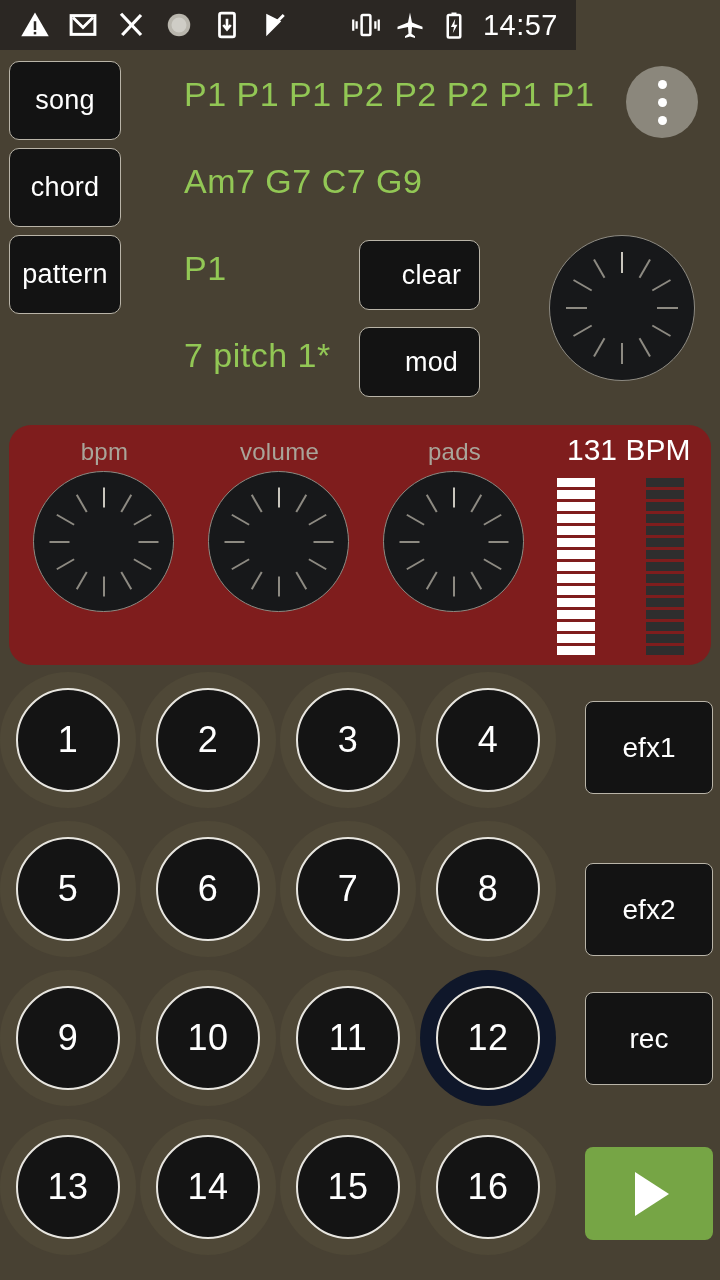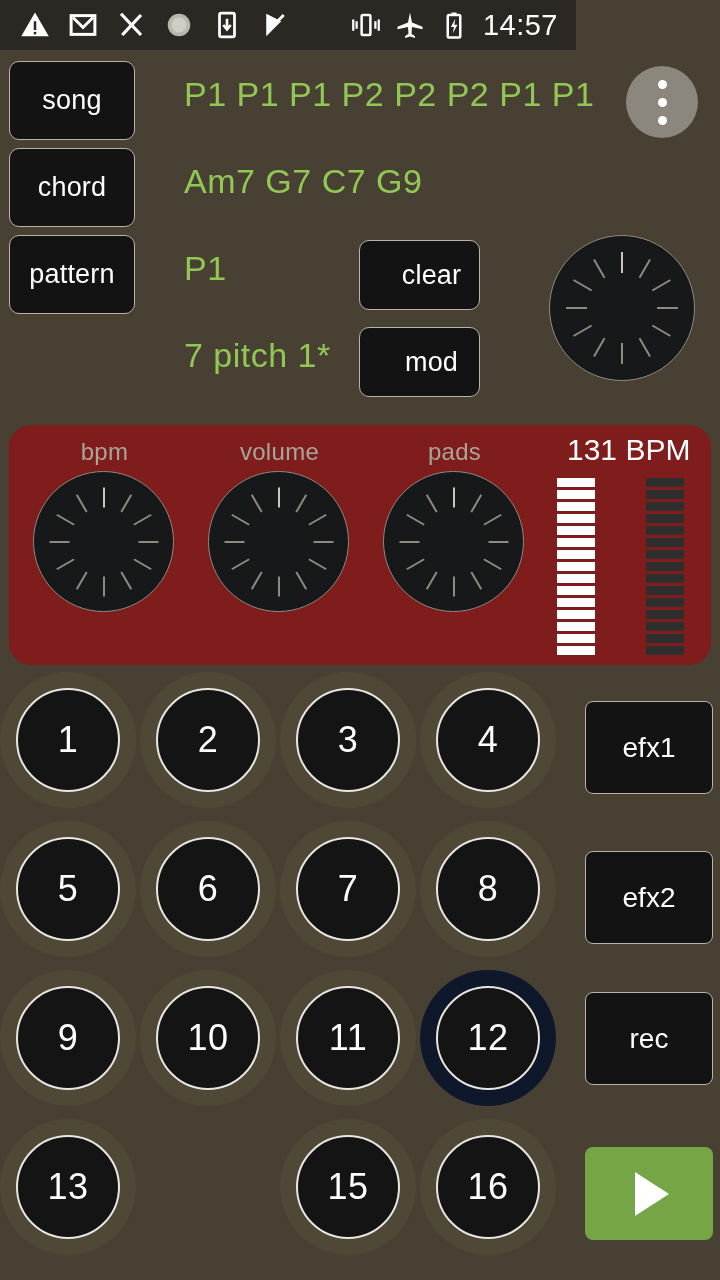--- a/index.html
+++ b/index.html
@@ -26,21 +26,21 @@
 
   
   .toparea { position:absolute; left:0; top:50px; width:720px; height:372px; }
 
   .sqbtn {
     position:absolute; background:#131313;
     border:1px solid #b9b4a8; border-radius:10px;
     color:#ffffff; display:flex; align-items:center; justify-content:center;
     font-size:27px; letter-spacing:0.2px;
   }
-  .leftbtn { left:9px; width:126px; height:79px; }
+  .leftbtn { left:9px; width:112px; height:79px; }
   #b-song    { top:11px; }
   #b-chord   { top:98px; }
   #b-pattern { top:185px; }
   #b-sound   { top:272px; }
 
   .midbtn { left:359px; width:121px; height:70px;padding-left:24px; }
   #b-clear { top:190px; }
   #b-mod   { top:277px; }
 
   .greentext {
@@ -117,21 +117,21 @@
 
   
   .rightcol { position:absolute; left:585px; top:672px; width:135px; height:608px; }
   .rbtn {
     position:absolute; left:0; width:128px; height:93px;
     background:#131313; border:1px solid #b9b4a8; border-radius:8px;
     color:#ffffff; display:flex; align-items:center; justify-content:center;
     font-size:28px; cursor:pointer;
   }
   #r-efx1 { top:29px; }
-  #r-efx2 { top:179px; }
+  #r-efx2 { top:191px; }
   #r-rec  { top:320px; }
   #r-play {
     top:475px; background:#76a545; border:none;
   }
   #r-play .tri {
     width:0; height:0; border-left:34px solid #ffffff;
     border-top:22px solid transparent; border-bottom:22px solid transparent;
     margin-left:6px;
   }
 </style>
@@ -347,20 +347,23 @@
       </div>
       <div class="pad" style="left: 280px; top: 298px;">
         <div class="inner">11</div>
       </div>
       <div class="pad active" style="left: 420px; top: 298px;">
         <div class="inner">12</div>
       </div>
       <div class="pad" style="left: 0px; top: 447px;">
         <div class="inner">13</div>
       </div>
+      <div class="pad" style="left: 140px; top: 447px;">
+        <div class="inner">14</div>
+      </div>
       <div class="pad" style="left: 280px; top: 447px;">
         <div class="inner">15</div>
       </div>
       <div class="pad" style="left: 420px; top: 447px;">
         <div class="inner">16</div>
       </div>
     </div>
 
   <div class="rightcol">
     <div class="rbtn" id="r-efx1">efx1</div>

